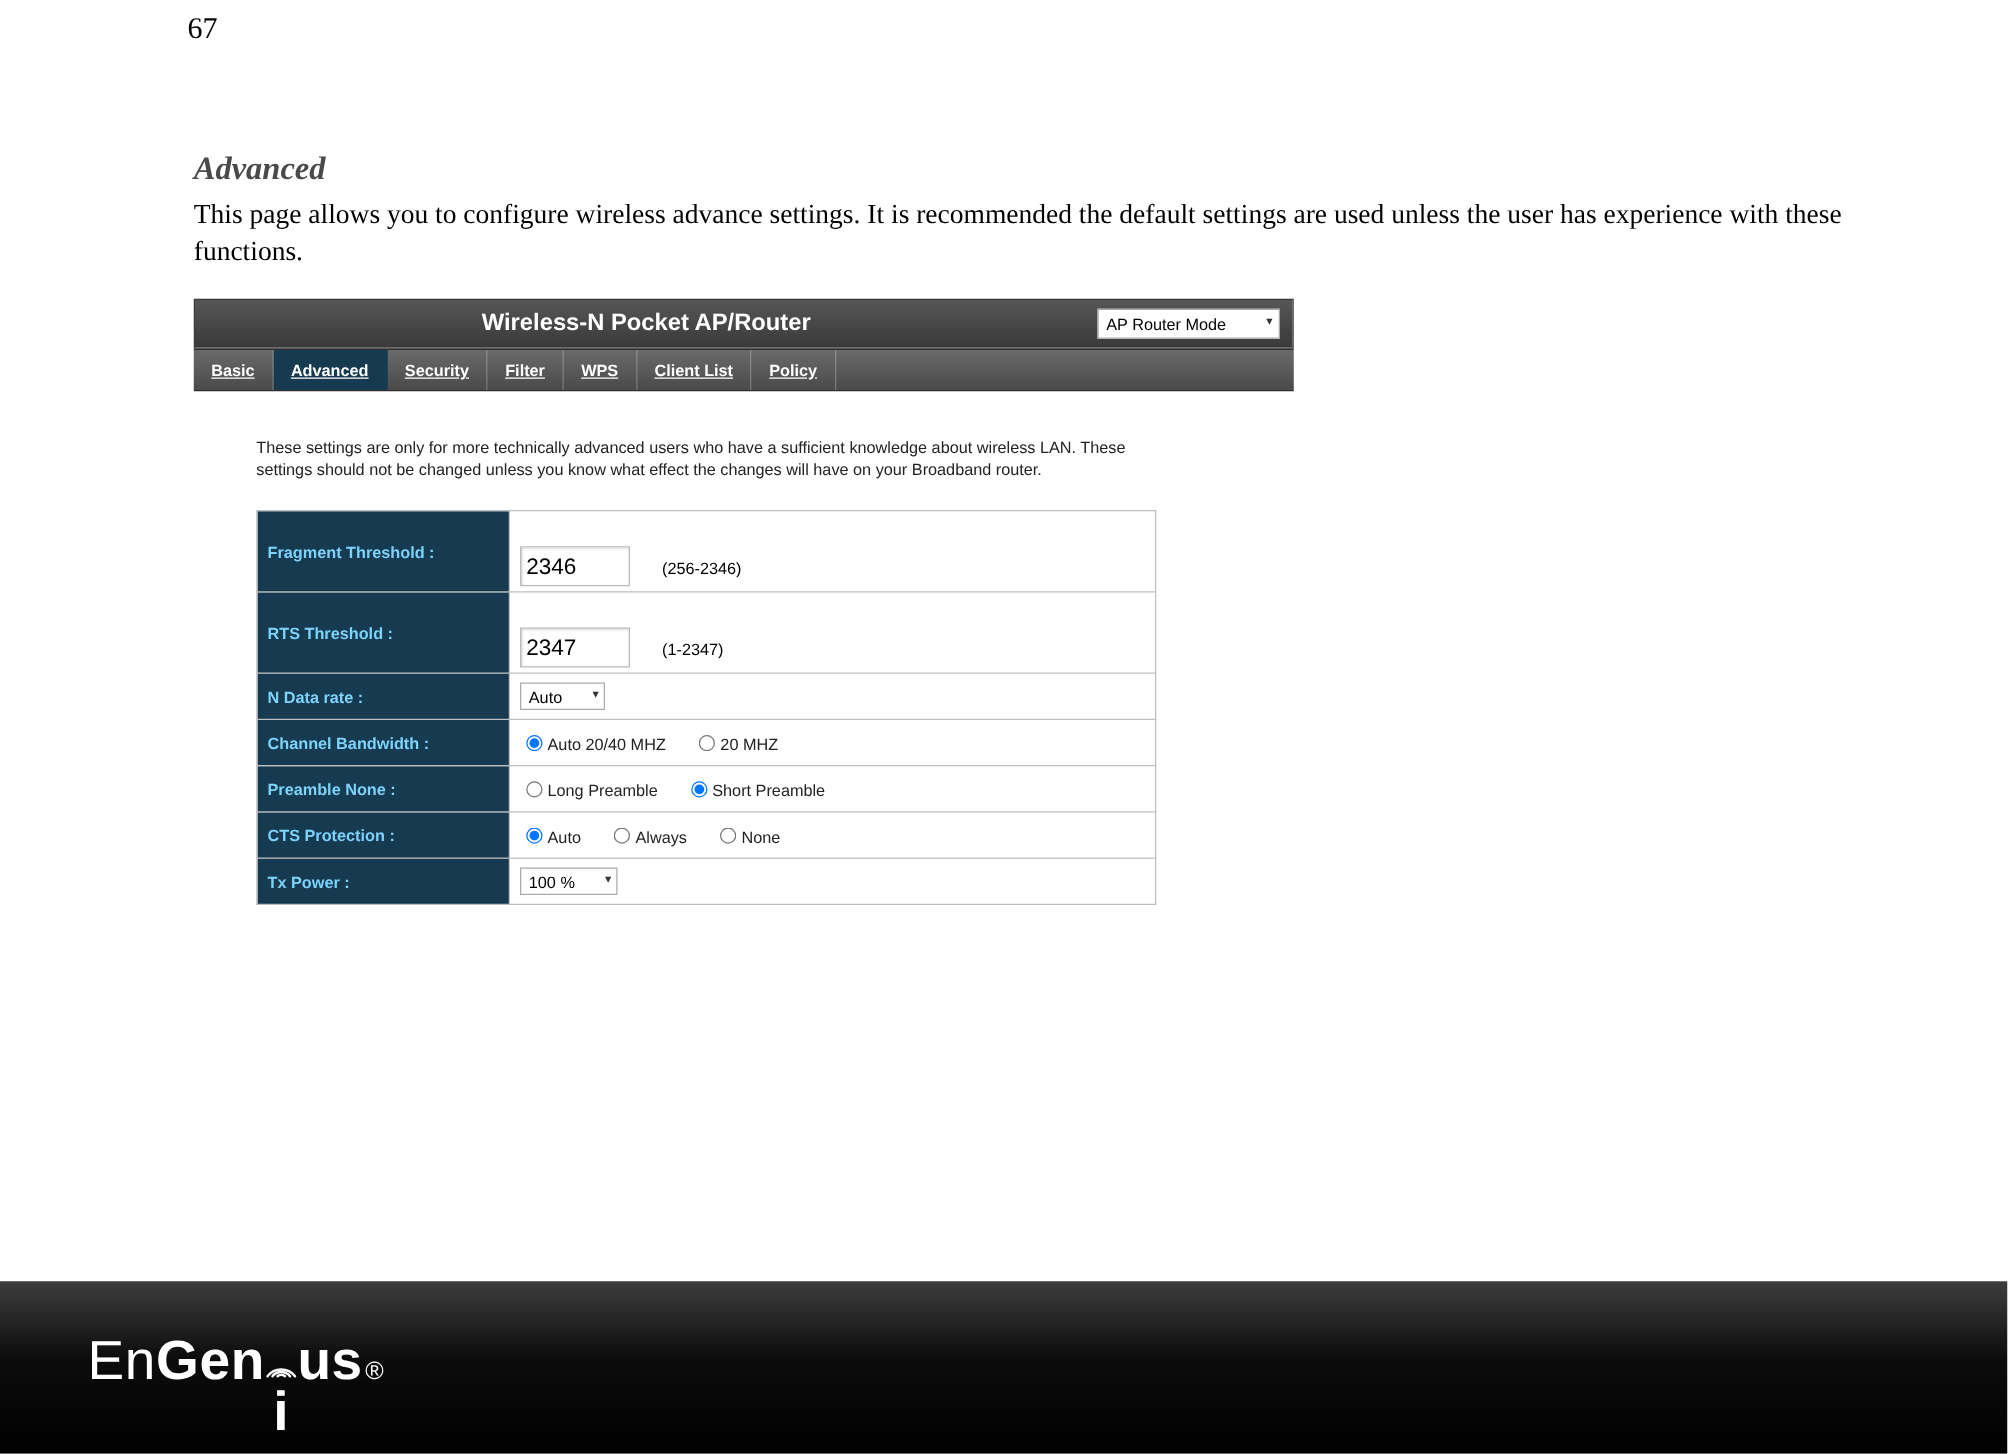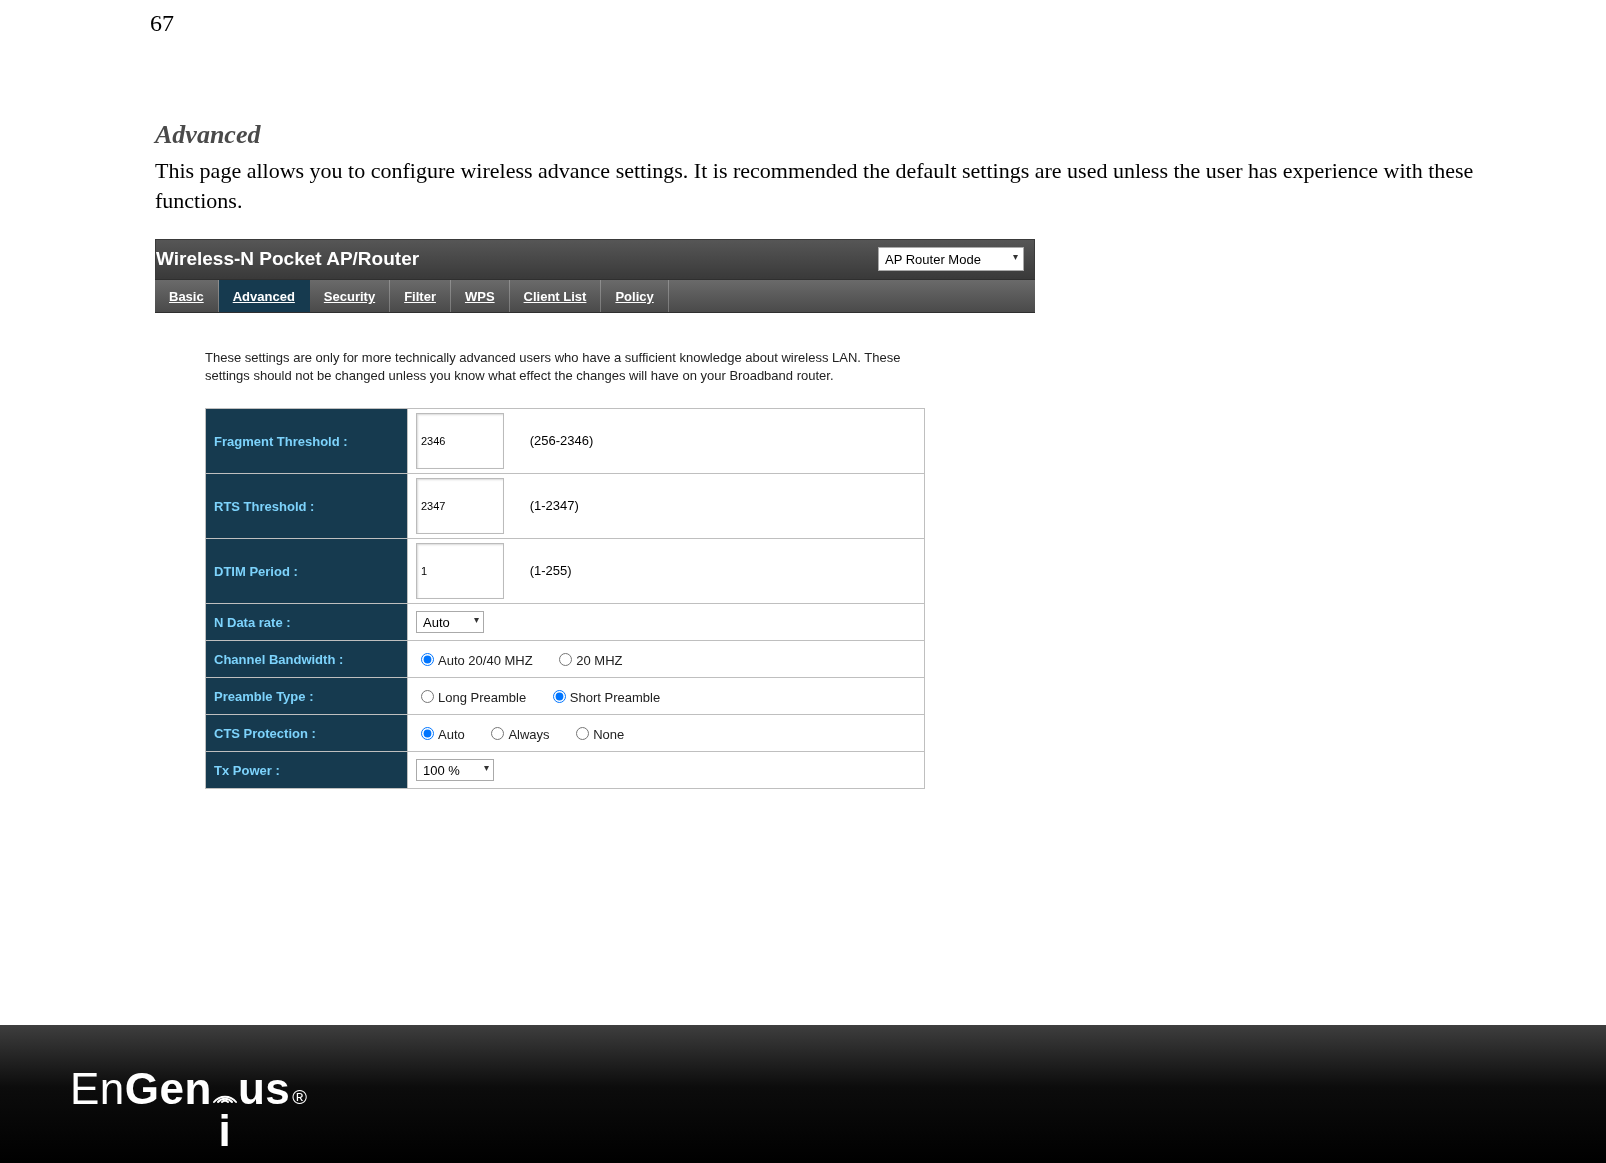--- a/index.html
+++ b/index.html
@@ -54,21 +54,21 @@
     height: 40px;
     display: flex;
     align-items: center;
     justify-content: flex-end;
     padding: 0 10px 0 0;
     border: 1px solid #3a3a3a;
     box-sizing: border-box;
   }
   .titlebar-title {
     flex: 1;
-    text-align: left;
+    text-align: center;
     color: #fff;
     font-weight: bold;
     font-size: 19px;
     font-family: Arial, sans-serif;
   }
   .mode-select {
     width: 146px;
     height: 24px;
     font-size: 13px;
     font-family: Arial, sans-serif;
@@ -147,23 +147,24 @@
     color: #7dd3fc;
     font-weight: bold;
     width: 185px;
     font-family: Verdana, Arial, sans-serif;
   }
   .text-input {
     width: 78px;
     height: 20px;
     border: 1px solid #bbb;
     box-shadow: inset 1px 1px 2px rgba(0,0,0,0.15);
-    font-size: 11px;
-    padding: 17px 4px;
-    font-family: Arial, sans-serif;
+    font-size: 18px;
+    padding: 5px 4px;
+    font-family: Arial, sans-serif;
+    margin-top: 24px;
   }
   .hint {
     margin-left: 22px;
     color: #000000;
   }
 
   .sel {
     height: 22px;
     font-size: 13px;
     font-family: Arial, sans-serif;
@@ -299,45 +300,38 @@
           </td>
         </tr>
         <tr>
           <td class="label">RTS Threshold :</td>
           <td>
             <input type="text" class="text-input" value="2347" style="">
             <span class="hint">(1-2347)</span>
           </td>
         </tr>
         <tr>
-          <td class="label">DTIM Period :</td>
-          <td>
-            <input type="text" class="text-input" value="1" style="">
-            <span class="hint">(1-255)</span>
-          </td>
-        </tr>
-        <tr>
           <td class="label">N Data rate :</td>
           <td>
             <span class="sel-wrap">
               <select class="sel" style="width:68px">
                 <option>Auto</option>
               </select>
             </span>
           </td>
         </tr>
         <tr>
           <td class="label">Channel Bandwidth :</td>
           <td class="radio-row">
             <label><input type="radio" name="chanbw" checked="" style=""><span>Auto 20/40 MHZ</span></label>
             <label><input type="radio" name="chanbw" style=""><span>20 MHZ</span></label>
           </td>
         </tr>
         <tr>
-          <td class="label">Preamble Type :</td>
+          <td class="label">Preamble None :</td>
           <td class="radio-row">
             <label><input type="radio" name="preamble" style=""><span>Long Preamble</span></label>
             <label><input type="radio" name="preamble" checked="" style=""><span>Short Preamble</span></label>
           </td>
         </tr>
         <tr>
           <td class="label">CTS Protection :</td>
           <td class="radio-row">
             <label><input type="radio" name="cts" checked="" style=""><span>Auto</span></label>
             <label><input type="radio" name="cts" style=""><span>Always</span></label>

